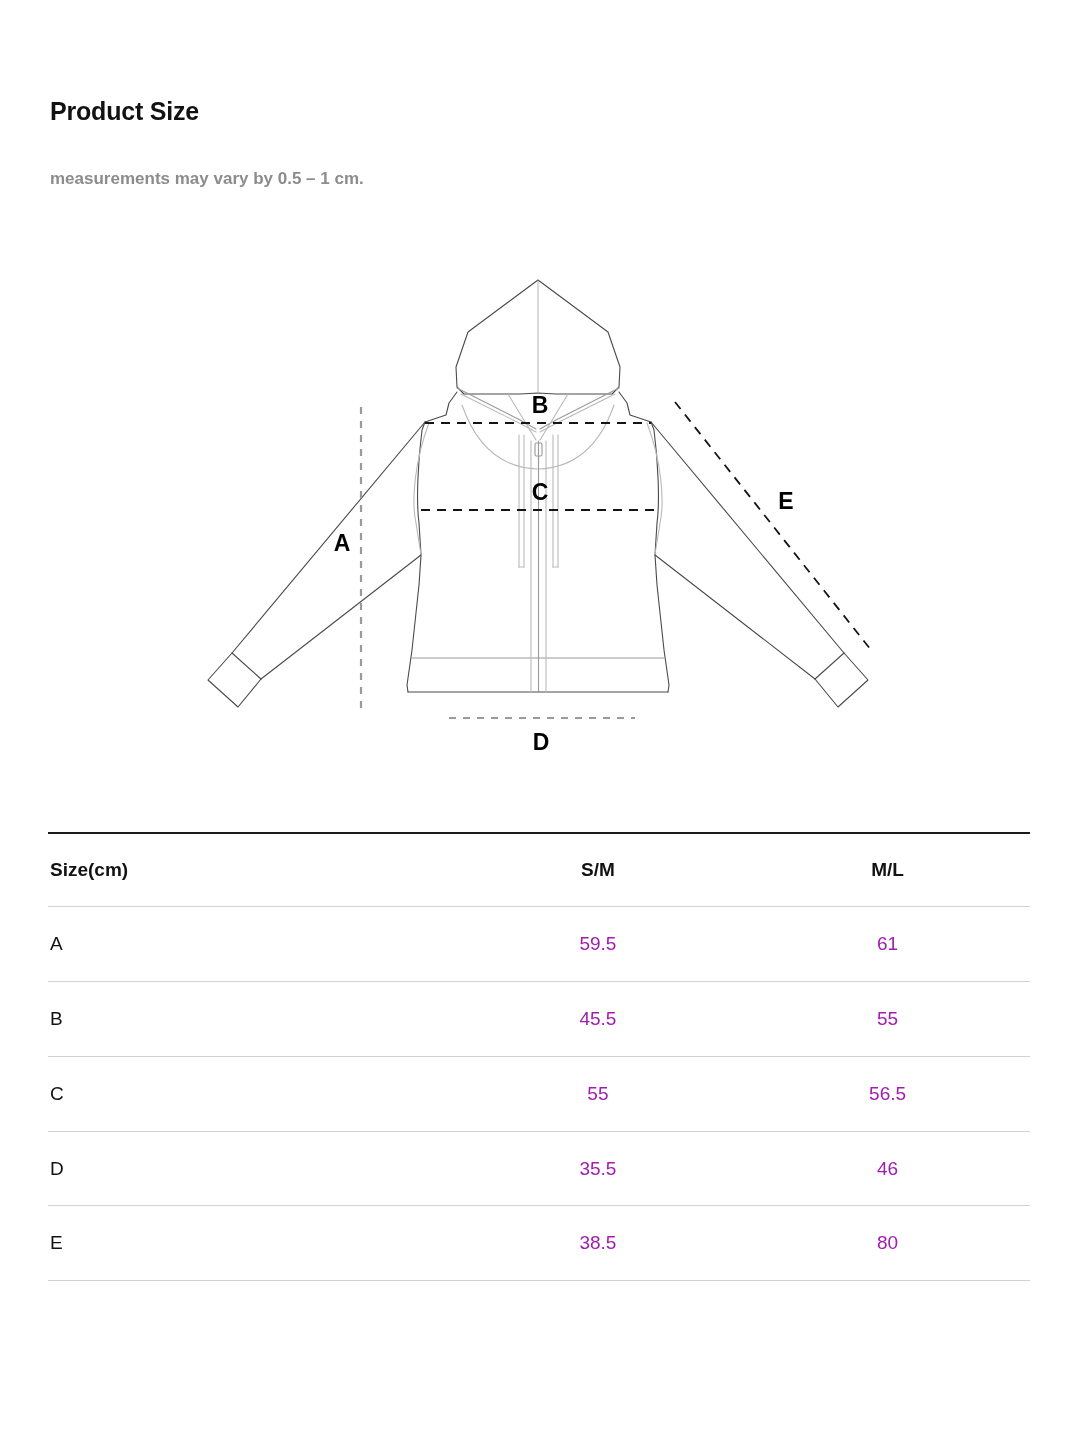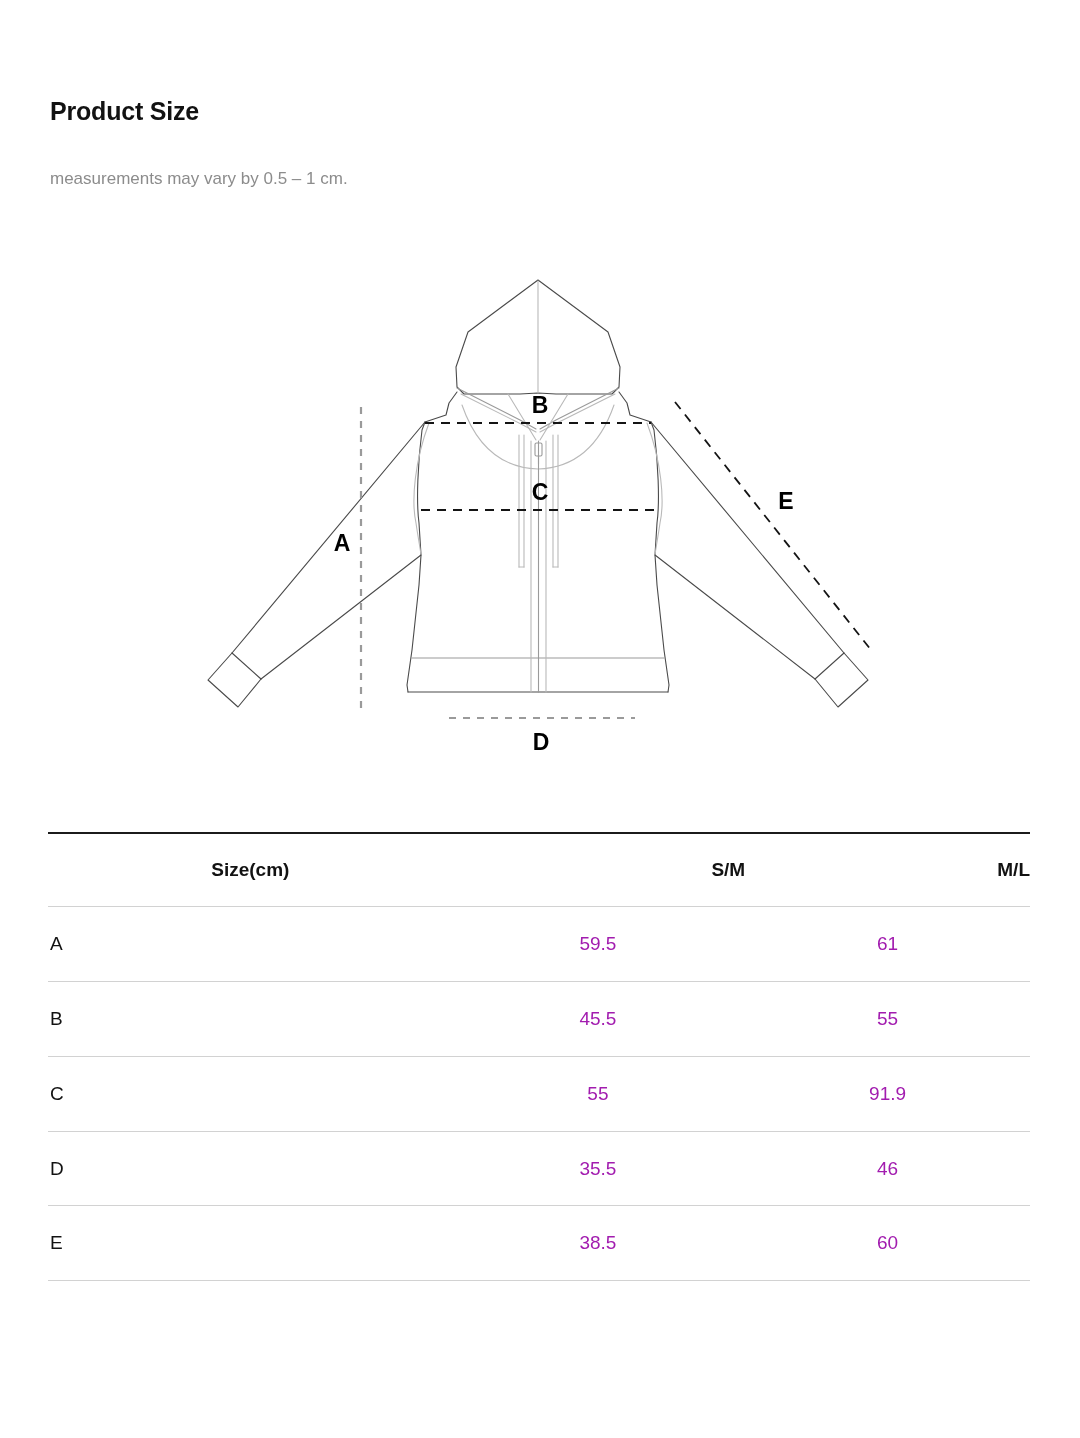--- a/index.html
+++ b/index.html
@@ -31,21 +31,21 @@
   .page-title {
     font-size: 25px;
     font-weight: bold;
     letter-spacing: -0.2px;
     color: #121212;
     margin: 0;
     line-height: 1.2;
   }
   .page-subtitle {
     font-size: 17px;
-    font-weight: normal;
+    font-weight: bold;
     color: #8c8c8c;
     margin: 0;
     padding-top: 42px;
     line-height: 1.3;
   }
 
   
   .diagram-wrap {
     position: absolute;
     left: 0;
@@ -72,25 +72,25 @@
     border-collapse: collapse;
     table-layout: fixed;
   }
   .size-table thead th {
     border-top: 2px solid #1b1b1b;
     border-bottom: 1px solid #d2d2d2;
     font-size: 19px;
     font-weight: bold;
     color: #121212;
     padding: 26px 0 25px 0;
-    text-align: right;
+    text-align: center;
     line-height: 1.1;
   }
   .size-table thead th.col-label {
-    text-align: center;
+    text-align: left;
     padding-left: 2px;
   }
   .size-table tbody td {
     border-bottom: 1px solid #d2d2d2;
     font-size: 19px;
     padding: 27px 0 26px 0;
     text-align: center;
     color: #a21caf;
     font-weight: normal;
     line-height: 1.1;
@@ -220,28 +220,28 @@
         <td>61</td>
       </tr>
       <tr>
         <td class="col-label">B</td>
         <td>45.5</td>
         <td>55</td>
       </tr>
       <tr>
         <td class="col-label">C</td>
         <td>55</td>
-        <td>91.9</td>
+        <td>56.5</td>
       </tr>
       <tr>
         <td class="col-label">D</td>
         <td>35.5</td>
         <td>46</td>
       </tr>
       <tr>
         <td class="col-label">E</td>
         <td>38.5</td>
-        <td>60</td>
+        <td>80</td>
       </tr>
     </tbody>
   </table>
 
 </div>
 
 </body></html>

